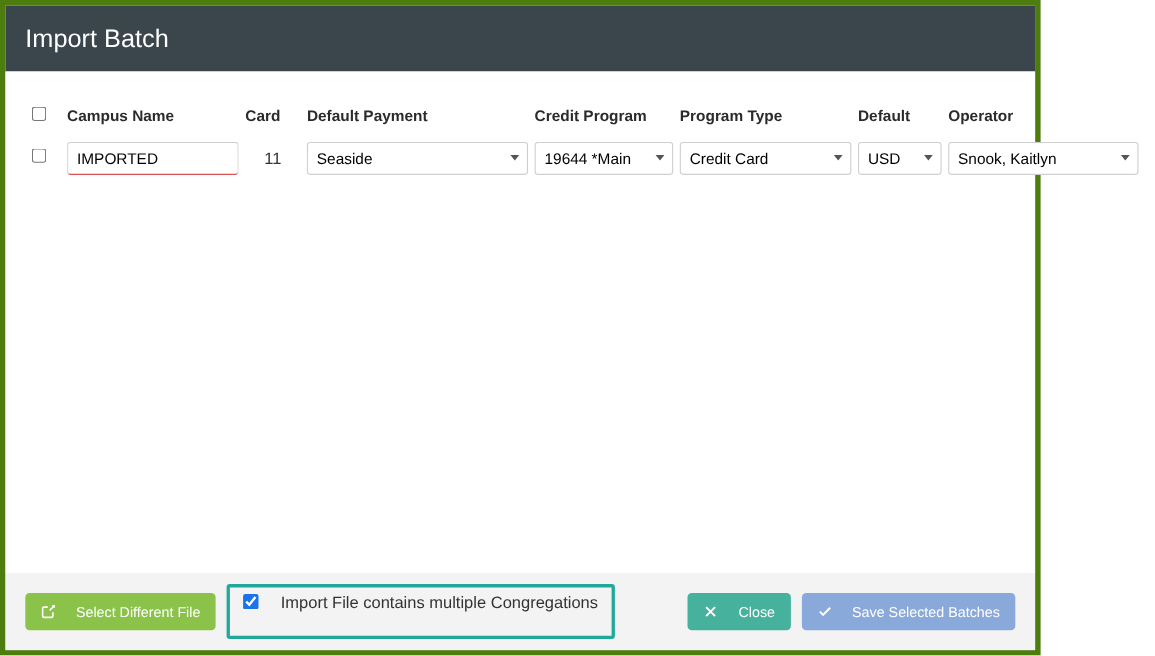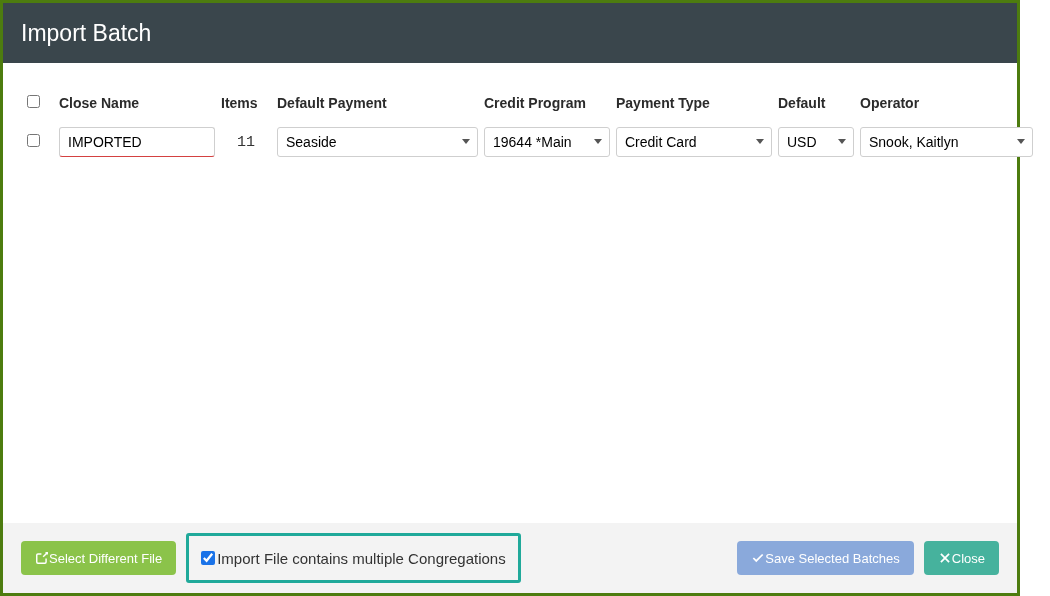--- a/index.html
+++ b/index.html
@@ -1,17 +1,17 @@
 <!DOCTYPE html>
 <html><head>
 <meta charset="utf-8">
 <style>
   * { box-sizing: border-box; margin: 0; padding: 0; }
   html, body { width: 1050px; height: 596px; font-family: "Segoe UI", Tahoma, Verdana, sans-serif; overflow: hidden; }
-  .frame { width: 1020px; height: 596px; border: 3px solid #4d7c0f; background: #fff; position: relative; }
+  .frame { width: 946px; height: 596px; border: 5px solid #4d7c0f; background: #fff; position: relative; }
   .header {
     background: #3a464c;
     color: #fff;
     height: 60px;
     display: flex;
     align-items: center;
     padding: 0 18px;
     font-size: 23px;
     font-weight: 400;
   }
@@ -55,47 +55,47 @@
   .txt.redline { border-bottom: 1px solid #d44141; }
   .sel { appearance: none; -webkit-appearance: none; padding-right: 36px; background-image: none; }
   .sel-wrap { position: relative; width:100%; }
   .sel-wrap::after {
     content: "";
     position: absolute; right: 8px; top: 50%; transform: translateY(-3px);
     border-left: 4px solid transparent; border-right: 4px solid transparent;
     border-top: 5px solid #555;
     pointer-events: none;
   }
-  .items-cell { text-align: center; font-size: 15px; color: #333; font-family: Liberation Mono, monospace; }
+  .items-cell { text-align: center; font-size: 15px; color: #333; }
 
   .footer {
     position: absolute;
     left: 0; right: 0; bottom: 0;
     height: 70px;
     background: #f3f3f3;
     display: flex;
     align-items: center;
     padding: 0 18px;
     gap: 10px;
   }
   .btn {
-    display: inline-flex; align-items: center; gap: 0;
+    display: inline-flex; align-items: center; gap: 18px;
     border: none; border-radius: 4px;
     height: 34px; padding: 0 14px;
     font-size: 13px; color: #fff; cursor: pointer;
     font-family: inherit;
   }
   .btn-green { background: #8bc34a; }
   .btn-blue  { background: #8aa9db; }
   .btn-teal  { background: #46b29d; }
   .highlight-box {
     border: 3px solid #20a99a;
     border-radius: 3px;
     padding: 6px 12px;
-    display: flex; align-items: center; gap: 2px;
+    display: flex; align-items: flex-start; gap: 20px;
     font-size: 15px;
     color: #333;
     height: 50px;
   }
   .highlight-box input[type=checkbox] {
     accent-color: #1a73e8; width: 14px; height: 14px;
   }
   .spacer { flex: 1; }
   .icon { display: inline-block; width: 14px; height: 14px; }
   svg { display: block; }
@@ -117,25 +117,25 @@
           <col class="col-items">
         <col class="col-campus">
           <col class="col-prog">
           <col class="col-pay">
         <col class="col-curr">
           <col class="col-op">
       </colgroup>
       <thead>
         <tr>
           <th><input type="checkbox" class="rowcb" style=""></th>
-          <th>Close Name</th>
-          <th>Items</th>
+          <th>Campus Name</th>
+          <th>Card</th>
           <th>Default Payment</th>
           <th>Credit Program</th>
-          <th>Payment Type</th>
+          <th>Program Type</th>
           <th>Default</th>
           <th>Operator</th>
         </tr>
       </thead>
       <tbody>
         <tr>
           <td><input type="checkbox" class="rowcb" style=""></td>
           <td><input class="txt redline" value="IMPORTED" style=""></td>
           <td class="items-cell">11</td>
           <td>
@@ -170,32 +170,32 @@
       <span>Select Different File</span>
     </button>
 
     <label class="highlight-box">
       <input type="checkbox" checked="" style="">
       <span>Import File contains multiple Congregations</span>
     </label>
 
     <div class="spacer"></div>
 
+    <button class="btn btn-teal">
+      <span class="icon">
+        <svg viewBox="0 0 24 24" width="14" height="14" fill="none" stroke="#fff" stroke-width="3">
+          <path d="M5 5l14 14M19 5L5 19"></path>
+        </svg>
+      </span>
+      <span>Close</span>
+    </button>
+
     <button class="btn btn-blue">
       <span class="icon">
         <svg viewBox="0 0 24 24" width="14" height="14" fill="none" stroke="#fff" stroke-width="3">
           <path d="M4 12l5 5L20 6"></path>
         </svg>
       </span>
       <span>Save Selected Batches</span>
     </button>
-
-    <button class="btn btn-teal">
-      <span class="icon">
-        <svg viewBox="0 0 24 24" width="14" height="14" fill="none" stroke="#fff" stroke-width="3">
-          <path d="M5 5l14 14M19 5L5 19"></path>
-        </svg>
-      </span>
-      <span>Close</span>
-    </button>
   </div>
 
 </div>
 
 </body></html>

